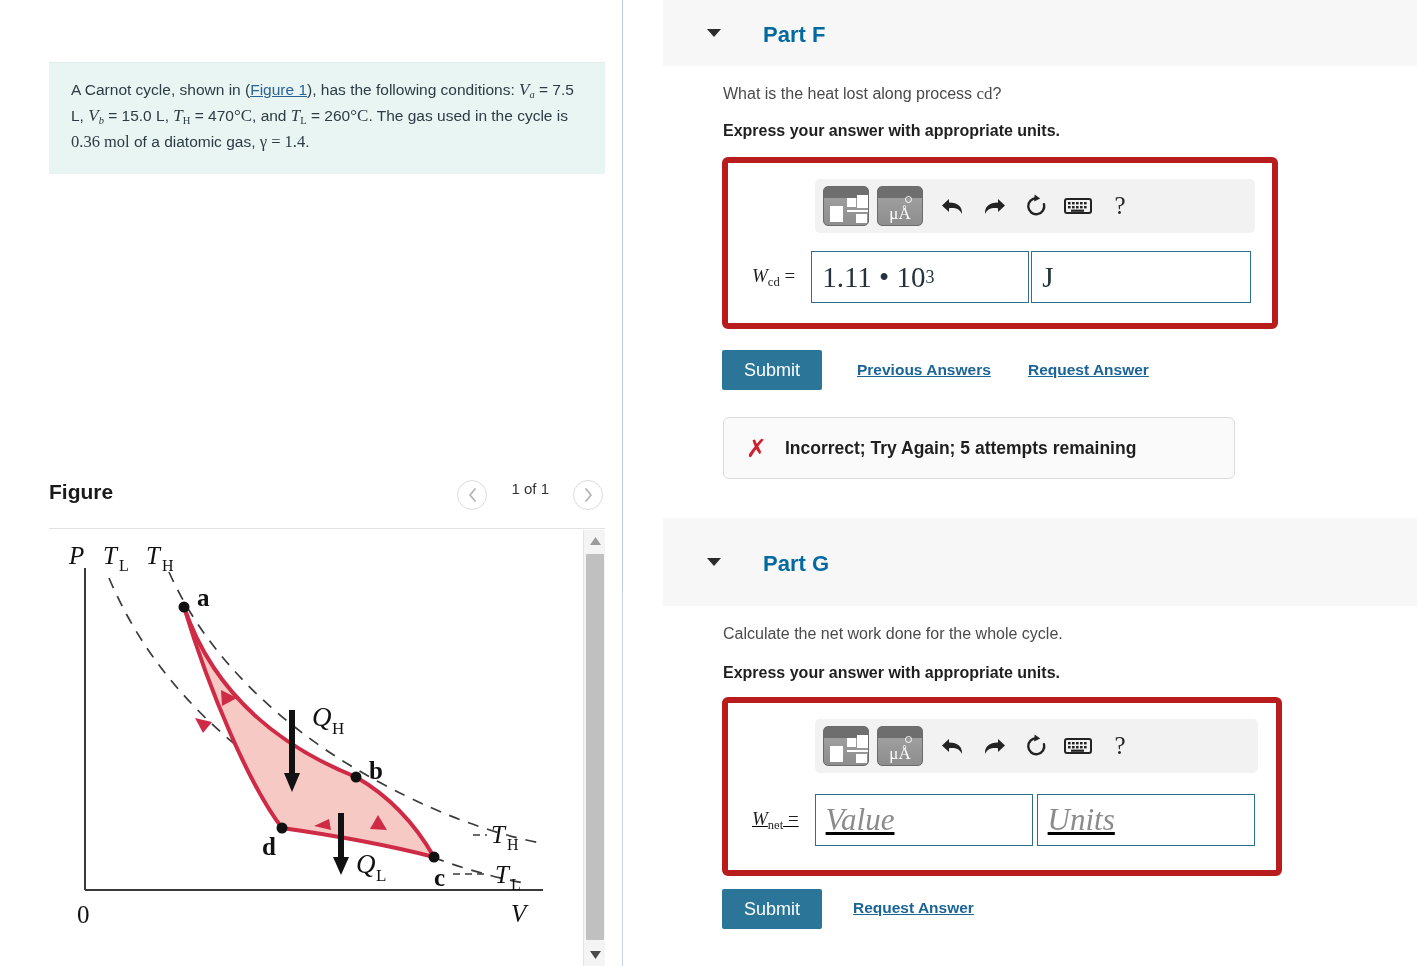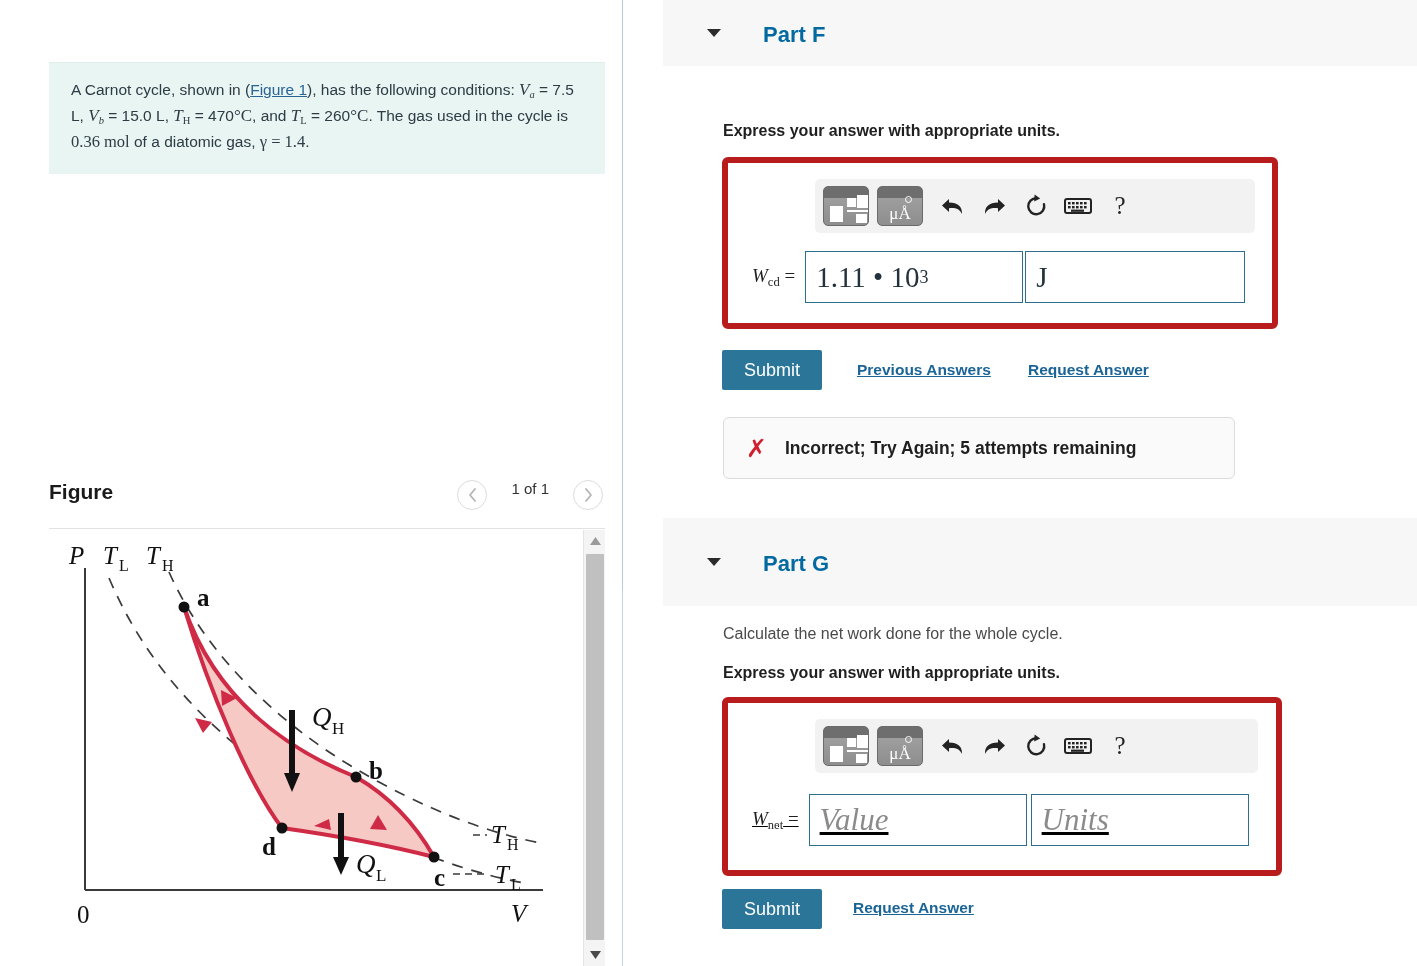--- a/index.html
+++ b/index.html
@@ -143,21 +143,21 @@
     letter-spacing: 0px;
   }
   .unit-ring {
     position:absolute; left: 27px; top: 9px; width: 7px; height: 7px;
     border: 1.6px solid #fff; border-radius: 50%;
   }
 
   .ans-row { position: absolute; display:flex; align-items:center; }
   .ans-label {
     font-family: "Liberation Serif", serif; font-size: 19px; color:#1f1f1f;
-    white-space: nowrap; margin-right: 10px;
+    white-space: nowrap; margin-right: 16px;
   }
   .ans-label i { font-style: italic; }
   .ans-label .s { font-size: 0.66em; vertical-align: -0.3em; font-style: normal; }
   .ans-input {
     border: 1px solid #2e6f8e; background: #fff;
     font-family: "Liberation Serif", serif;
     color: #23323c;
     display:flex; align-items:center;
     padding: 0 10px;
   }
@@ -314,20 +314,23 @@
     </div>
   </div>
 
   <div class="right-pane">
 
     <div class="part-band" style="top:0; height:66px;">
       <span class="caret"></span>
       <span class="part-label">Part F</span>
     </div>
 
+    <div class="q-text" style="left:100px; top:84px;">
+      What is the heat lost along process <span style="font-family:'Liberation Serif',serif;font-size:17px;">cd</span>?
+    </div>
     <div class="q-bold" style="left:100px; top:122px;">Express your answer with appropriate units.</div>
 
     <div class="answer-card" style="left:99px; top:157px; width:556px; height:172px;">
       <div class="mq-toolbar" style="left:87px; top:16px; width:440px; height:54px; padding:0 8px;">
         <div class="tb-btn">
           <span class="wb" style="left:6px;  top:19px; width:13px; height:16px;"></span>
           <span class="wb" style="left:23px; top:11px; width:9px;  height:9px;"></span>
           <span class="wb" style="left:33px; top:8px;  width:11px; height:13px;"></span>
           <span class="wb" style="left:23px; top:23px; width:21px; height:2px;"></span>
           <span class="wb" style="left:32px; top:27px; width:11px; height:9px;"></span>

